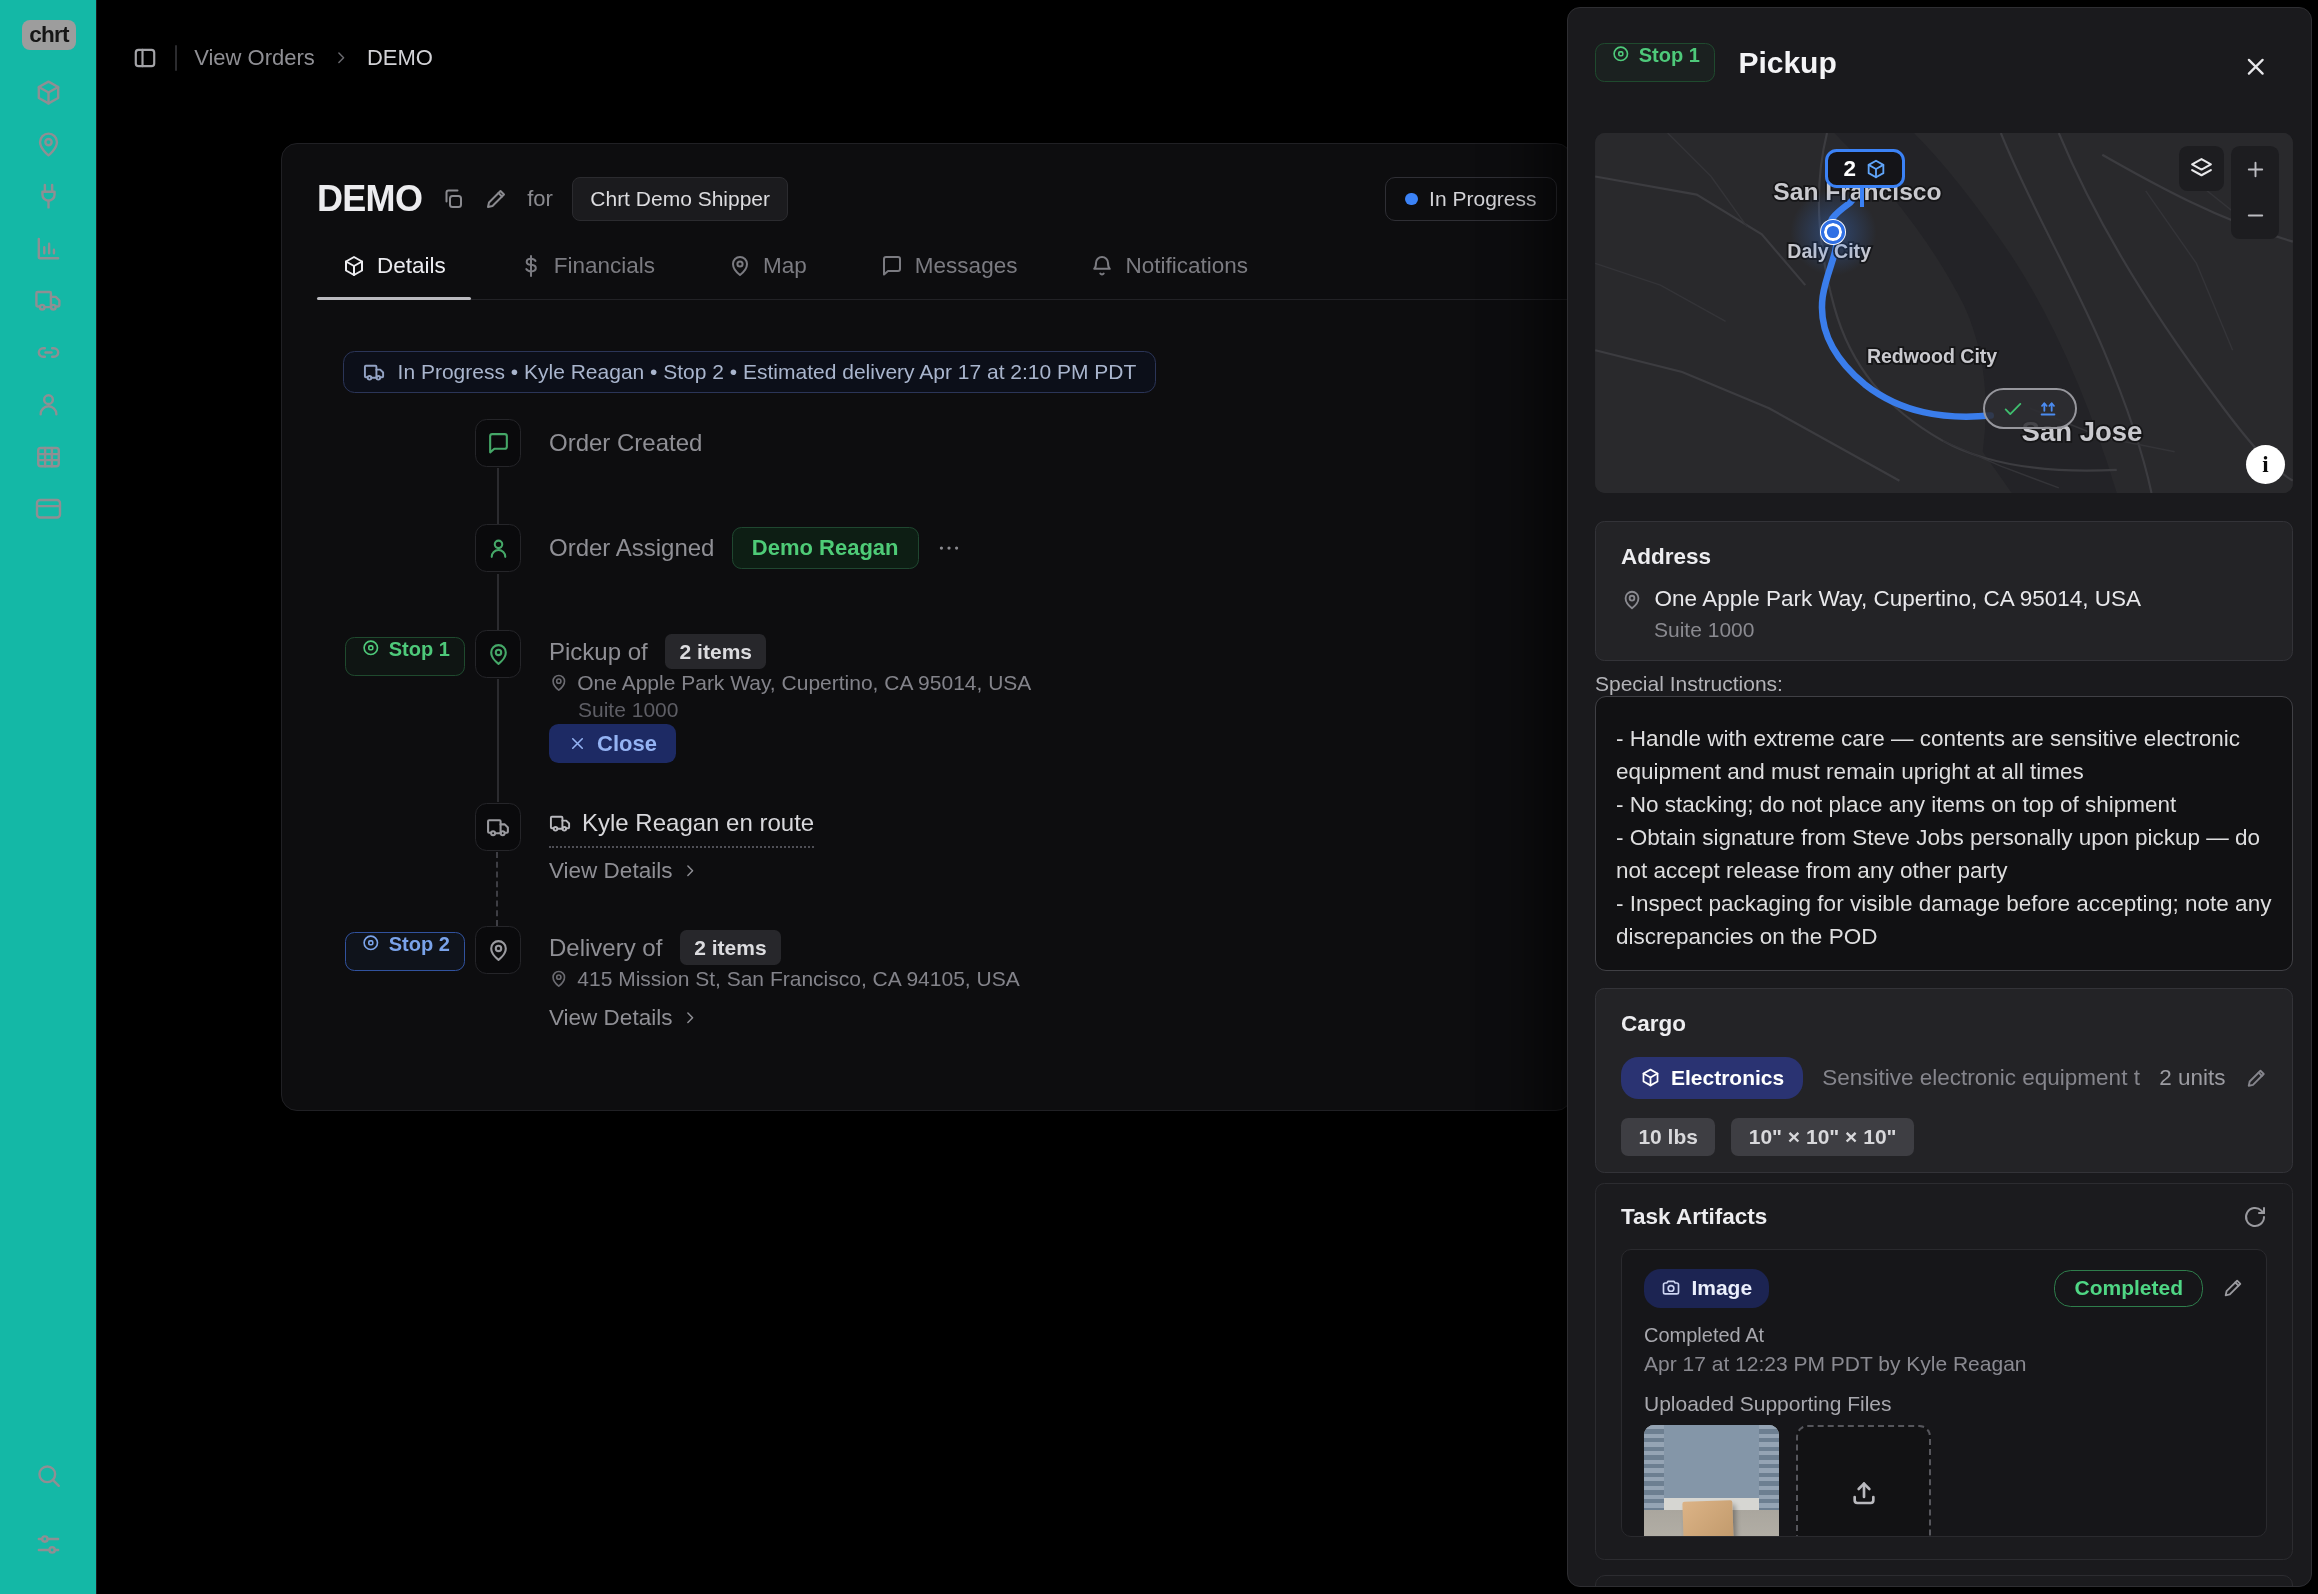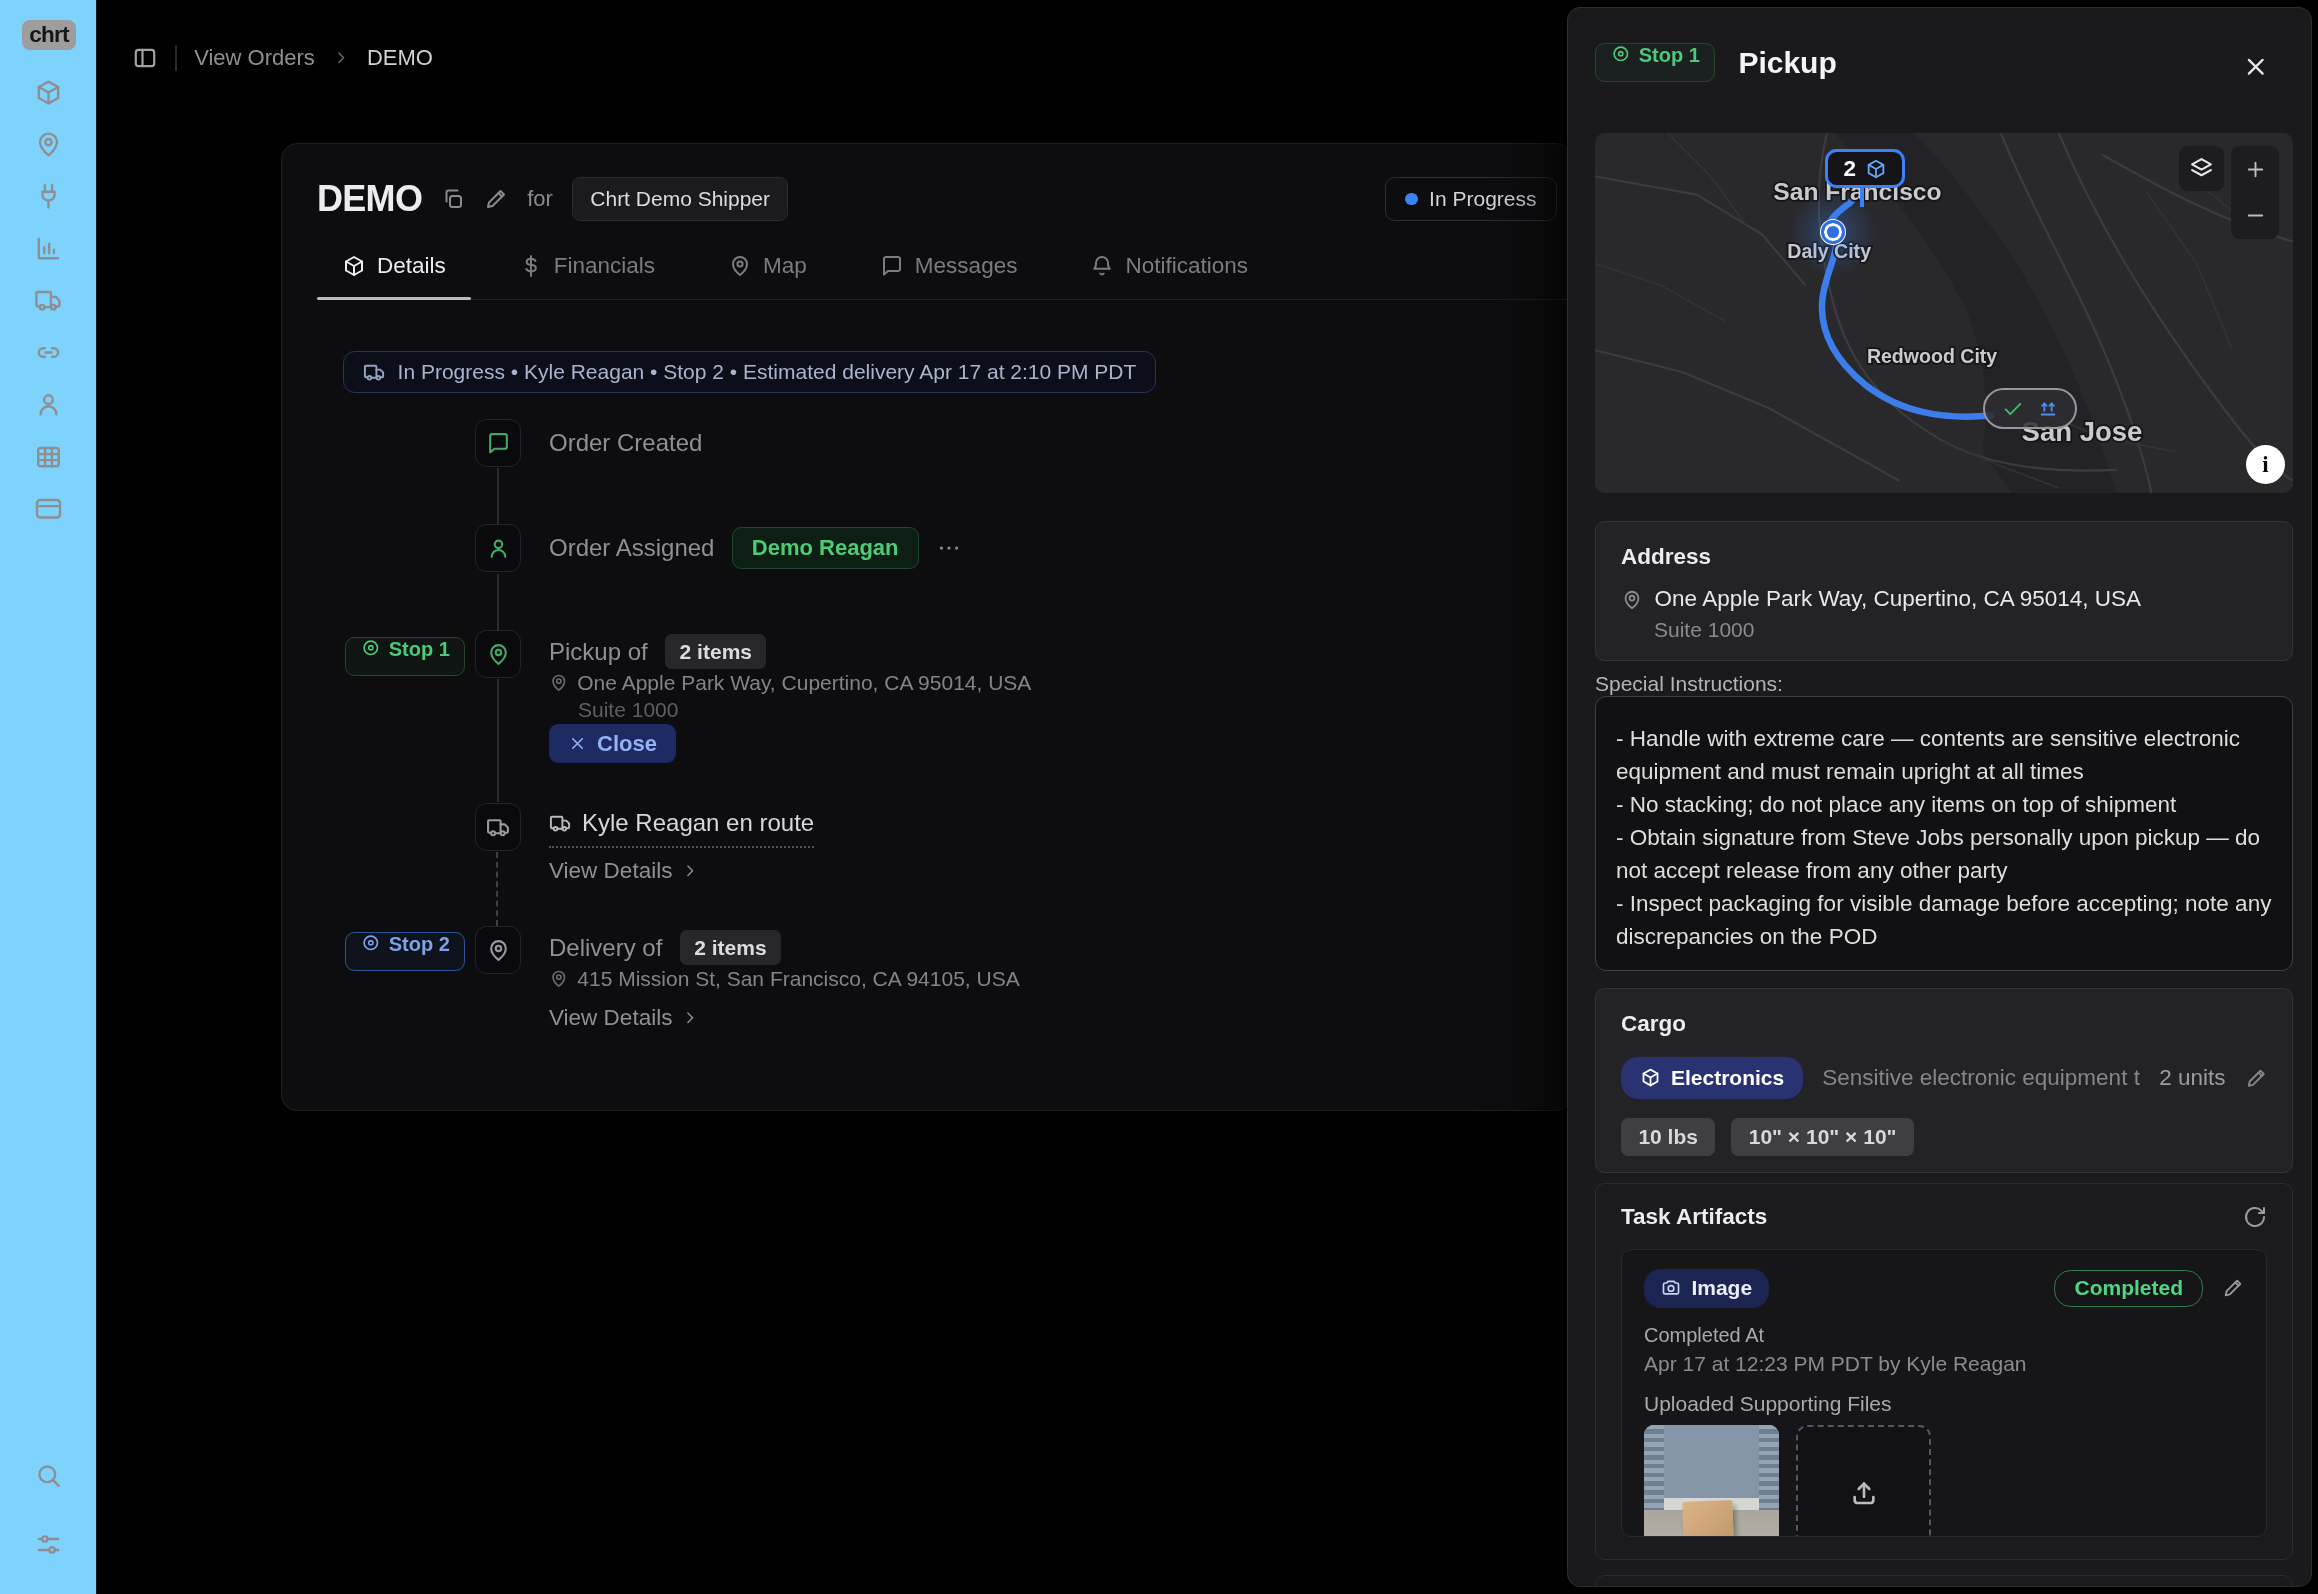--- a/index.html
+++ b/index.html
@@ -1,21 +1,21 @@
 <!DOCTYPE html>
 <html style="font-size:11.6px"><head>
 <meta charset="utf-8">
 <style>
   * { margin:0; padding:0; box-sizing:border-box; }
   html,body { width:2319px; height:1594px; background:#000; overflow:hidden;
     font-family:"Liberation Sans", sans-serif; color:#e4e4e7; }
   svg.ic { display:block; fill:none; stroke:currentColor; stroke-width:2; stroke-linecap:round; stroke-linejoin:round; }
 
   
-  .sidebar { position:absolute; left:0; top:0; width:97px; height:1594px; background:#7dd3fc; border-right:0.7px solid #1b1b1d; }
+  .sidebar { position:absolute; left:0; top:0; width:97px; height:1594px; background:#14b8a6; border-right:0.7px solid #1b1b1d; }
   .logo { position:absolute; left:22px; top:20px; width:54px; height:30px; background:#9d9d9d; color:#161616;
     border-radius:8px; font-weight:bold; font-size:22.5px; display:flex; align-items:center; justify-content:center; letter-spacing:-0.7px; }
   .nav-icons { position:absolute; left:0; top:78px; width:97px; display:flex; flex-direction:column; gap:23px; align-items:center; }
   .nav-icons .nic, .nav-bottom .nic { width:29px; height:29px; color:#8f8f93; cursor:pointer; }
   .nav-bottom { position:absolute; left:0; top:1461px; width:97px; display:flex; flex-direction:column; gap:40px; align-items:center; }
 
   
   .crumbbar { position:absolute; left:132px; top:38px; height:39px; display:flex; align-items:center; gap:17.4px; }
   .crumbbar .tgl { width:26px; height:26px; color:#a3a3a7; cursor:pointer; }
   .crumb-div { width:1.4px; height:26px; background:#2b2b2e; border-radius:1.4px; }

